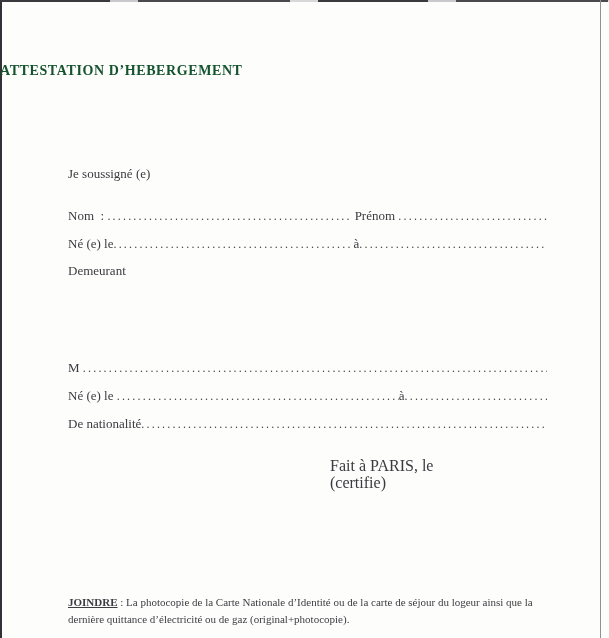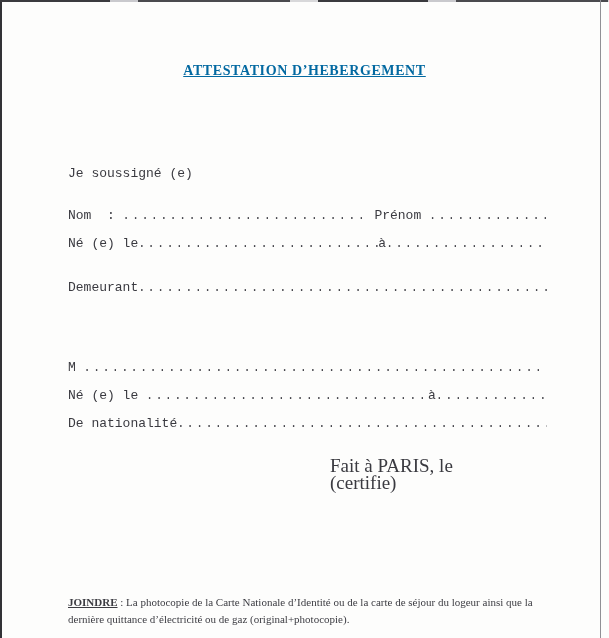--- a/index.html
+++ b/index.html
@@ -16,51 +16,51 @@
     position: absolute; top: 0; left: 0; width: 100%; height: 2px;
     background: repeating-linear-gradient(90deg,
       #3a3a3e 0 110px, #c9c9cd 110px 138px,
       #4a4a4e 138px 290px, #d8d8da 290px 318px);
   }
   .edge-left  { position: absolute; top: 2px; left: 0; width: 2px; height: 636px; background: #323236; }
   .edge-right { position: absolute; top: 0; left: 600px; width: 1px; height: 638px; background: #909095; }
 
   .title {
     position: absolute; top: 63px; left: 0; width: 100%;
-    text-align: center; font-weight: bold; font-size: 14px;
-    letter-spacing: 0.6px; color: #0369a1; text-decoration: underline;
+    font-weight: bold; font-size: 14px;
+    letter-spacing: 0.6px; color: #14532d;
   }
 
   .line {
     position: absolute; left: 68px; right: 62px;
     display: flex; align-items: baseline;
-    font-size: 13px; line-height: 16px; white-space: pre; font-family: Liberation Mono, monospace;
+    font-size: 13px; line-height: 16px; white-space: pre;
   }
   .lbl { flex: 0 0 auto; }
   .fill {
     overflow: hidden; white-space: nowrap;
     letter-spacing: 2.2px; font-size: 12px; color: #46464c;
   }
   .w244 { flex: 0 0 244px; }
   .w240 { flex: 0 0 240px; }
   .w282 { flex: 0 0 282px; }
   .fx   { flex: 1 1 0; min-width: 0; }
 
   .intro    { top: 166px; }
   .row-nom  { top: 208px; }
   .row-ne1  { top: 236px; }
-  .row-dem  { top: 280px; }
+  .row-dem  { top: 263px; flex-direction: column; }
   .certify  { top: 320px; }
   .row-m    { top: 360px; }
   .row-ne2  { top: 388px; }
   .row-nat  { top: 416px; text-align: center; }
 
   .sig-block {
     position: absolute; left: 330px; top: 457px;
-    font-size: 19px; line-height: 17px;
+    font-size: 16px; line-height: 17px;
   }
 
   .footer {
     position: absolute; left: 68px; top: 583px; width: 480px;
     font-size: 11px; line-height: 16.5px; color: #3c3c42;
   }
   .footer strong { font-weight: bold; text-decoration: underline; }
 </style>
 </head>
 <body>

